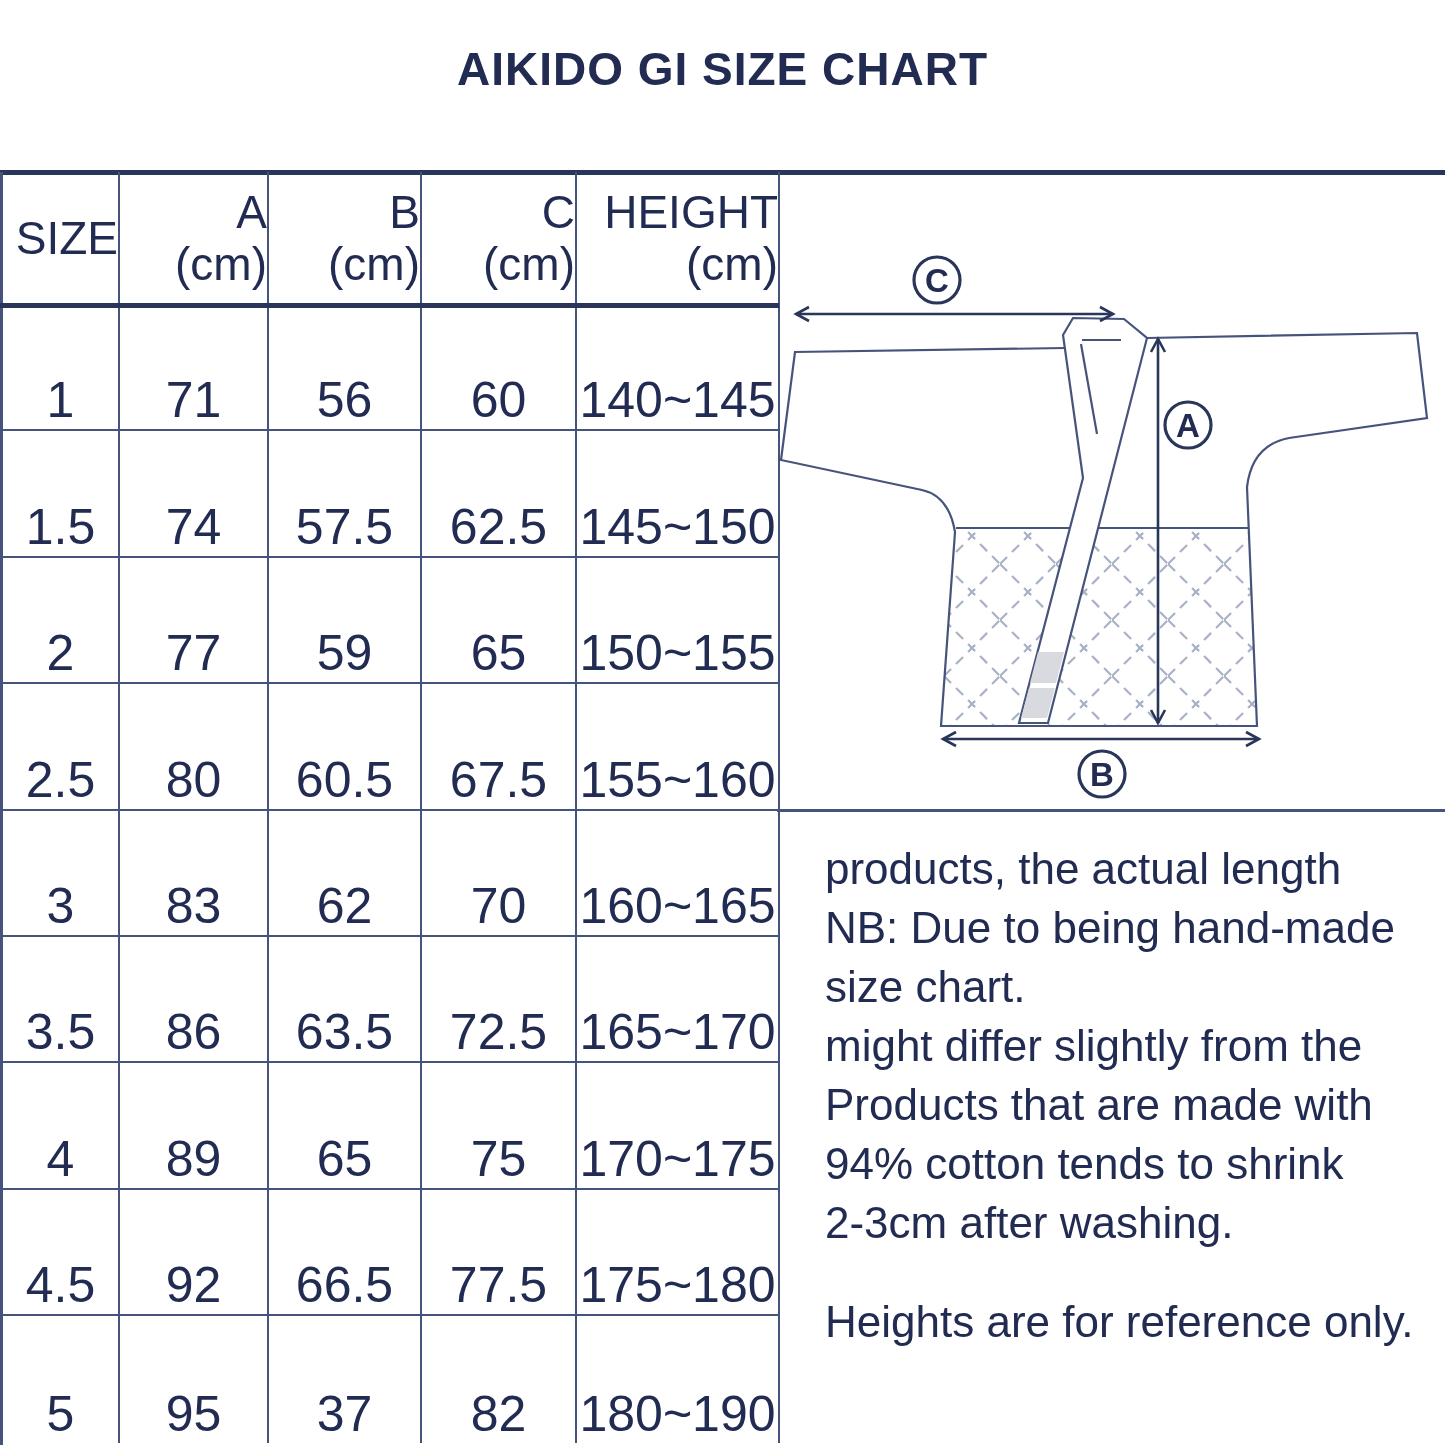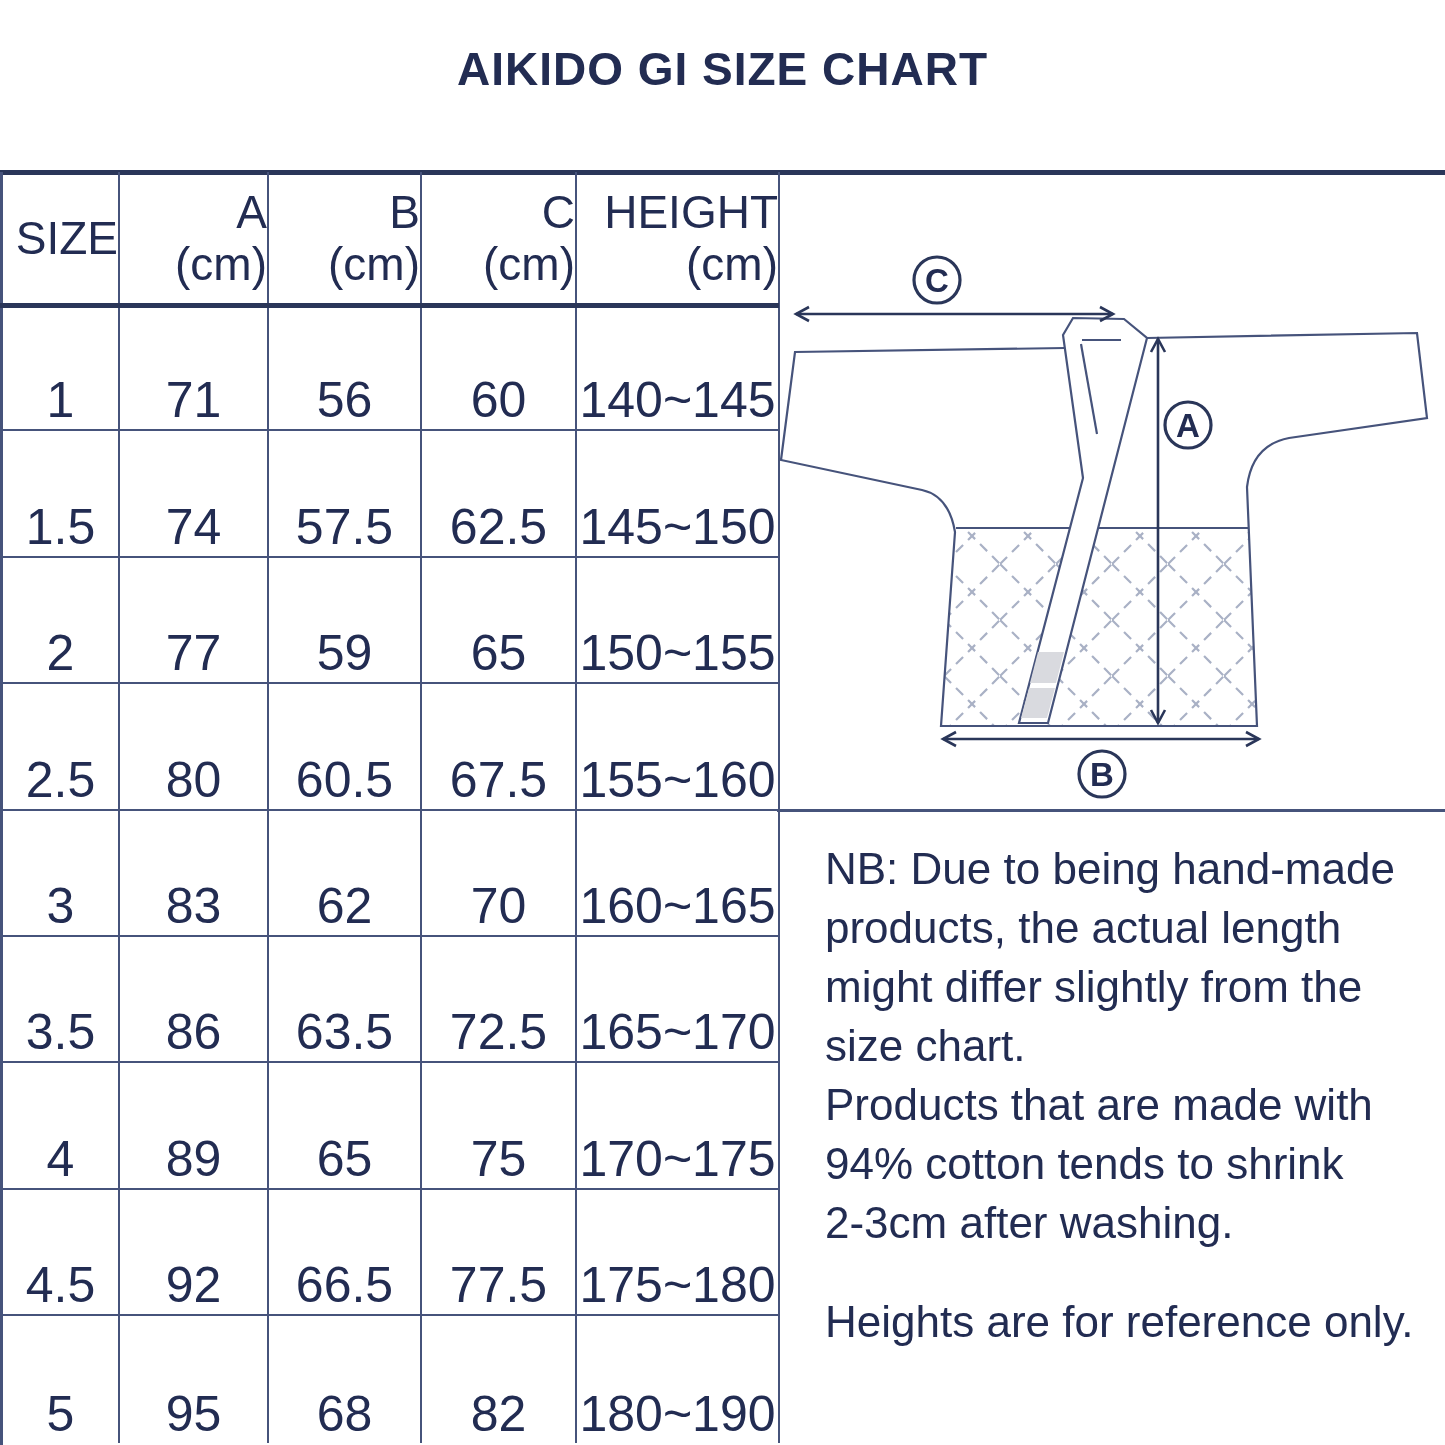--- a/index.html
+++ b/index.html
@@ -124,21 +124,21 @@
       <div class="cell">65</div>
       <div class="cell">75</div>
       <div class="cell">170~175</div>
       <div class="cell">4.5</div>
       <div class="cell">92</div>
       <div class="cell">66.5</div>
       <div class="cell">77.5</div>
       <div class="cell">175~180</div>
       <div class="cell row-last">5</div>
       <div class="cell row-last">95</div>
-      <div class="cell row-last">68</div>
+      <div class="cell row-last">37</div>
       <div class="cell row-last">82</div>
       <div class="cell row-last">180~190</div>
     </div>
 
   <div class="hr hr-header"></div>
   <div class="hr hr-mid"></div>
 
   <svg class="diagram" width="669" height="640" viewBox="0 0 669 640">
     <defs>
       <pattern id="quiltpat" patternUnits="userSpaceOnUse" width="56" height="56">
@@ -194,24 +194,24 @@
       <path class="arrow" d="M 470,560 L 483,567 L 470,574"></path>
     </g>
     <g>
       <circle class="badge" cx="326" cy="602" r="23"></circle>
       <text class="badge-letter" x="326" y="614">B</text>
     </g>
   </svg>
 
   <div class="notes">
       <div class="note note-1">
+        <div>products, the actual length</div>
         <div>NB: Due to being hand-made</div>
-        <div>products, the actual length</div>
+        <div>size chart.</div>
         <div>might differ slightly from the</div>
-        <div>size chart.</div>
       </div>
       <div class="note note-2">
         <div>Products that are made with</div>
         <div>94% cotton tends to shrink</div>
         <div>2-3cm after washing.</div>
       </div>
       <div class="note note-3">
         <div>Heights are for reference only.</div>
       </div>
     </div>

